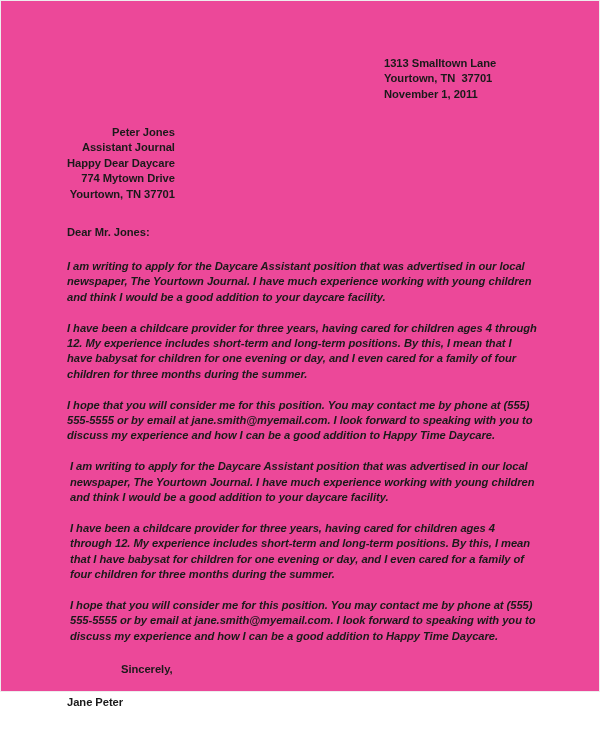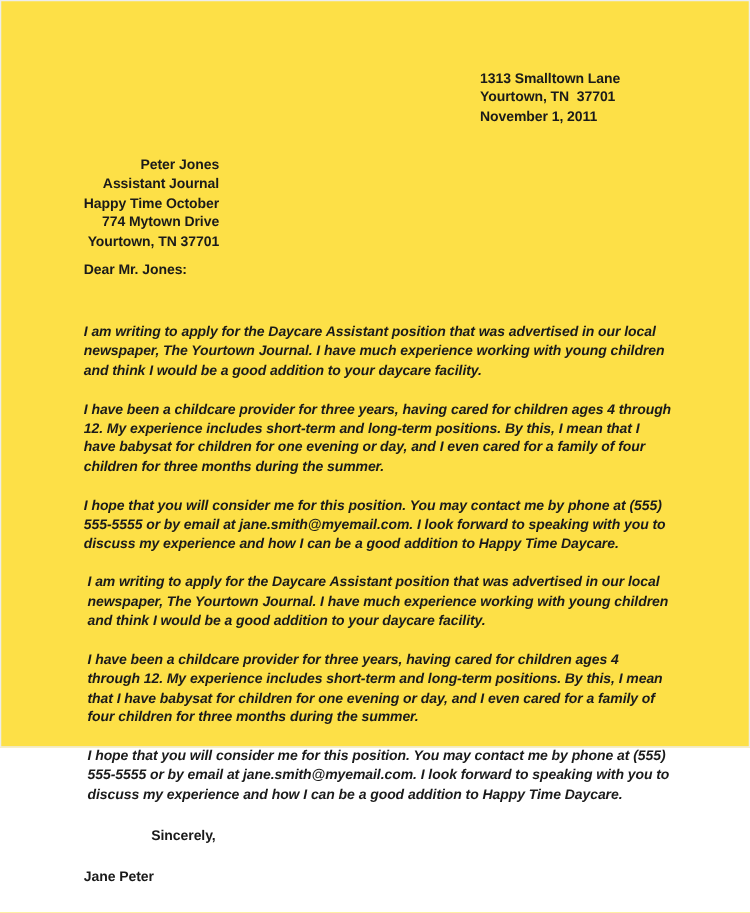--- a/index.html
+++ b/index.html
@@ -10,22 +10,22 @@
     width: 600px;
     height: 730px;
     background: #ffffff;
     font-family: "Liberation Sans", sans-serif;
     overflow: hidden;
   }
   .page {
     position: relative;
     box-sizing: border-box;
     width: 600px;
-    height: 598px;
-    background: #fde047;
+    height: 692px;
+    background: #ec4899;
     border: 1px solid #ededed;
     padding: 0;
   }
   .letter {
     position: relative;
     width: 100%;
     height: 100%;
     color: #1a1a1a;
     font-size: 11.2px;
     font-weight: bold;
@@ -51,21 +51,21 @@
     text-align: right;
   }
   .recipient .line {
     white-space: pre;
   }
 
   
   .salutation {
     position: absolute;
     left: 66px;
-    top: 208px;
+    top: 224px;
   }
 
   
   .body-block {
     position: absolute;
     top: 258px;
     left: 66px;
     width: 472px;
   }
   .body-block p {
@@ -102,21 +102,21 @@
 
     <div class="return-address">
       <div class="line">1313 Smalltown Lane</div>
       <div class="line">Yourtown, TN  37701</div>
       <div class="line">November 1, 2011</div>
     </div>
 
     <div class="recipient">
       <div class="line">Peter Jones</div>
       <div class="line">Assistant Journal</div>
-      <div class="line">Happy Time October</div>
+      <div class="line">Happy Dear Daycare</div>
       <div class="line">774 Mytown Drive</div>
       <div class="line">Yourtown, TN 37701</div>
     </div>
 
     <div class="salutation">Dear Mr. Jones:</div>
 
     <div class="body-block">
       <p>I am writing to apply for the Daycare Assistant position that was advertised in our local newspaper, The Yourtown Journal. I have much experience working with young children and think I would be a good addition to your daycare facility.</p>
       <p>I have been a childcare provider for three years, having cared for children ages 4 through 12. My experience includes short-term and long-term positions. By this, I mean that I have babysat for children for one evening or day, and I even cared for a family of four children for three months during the summer.</p>
       <p>I hope that you will consider me for this position. You may contact me by phone at (555) 555-5555 or by email at jane.smith@myemail.com. I look forward to speaking with you to discuss my experience and how I can be a good addition to Happy Time Daycare.</p>

